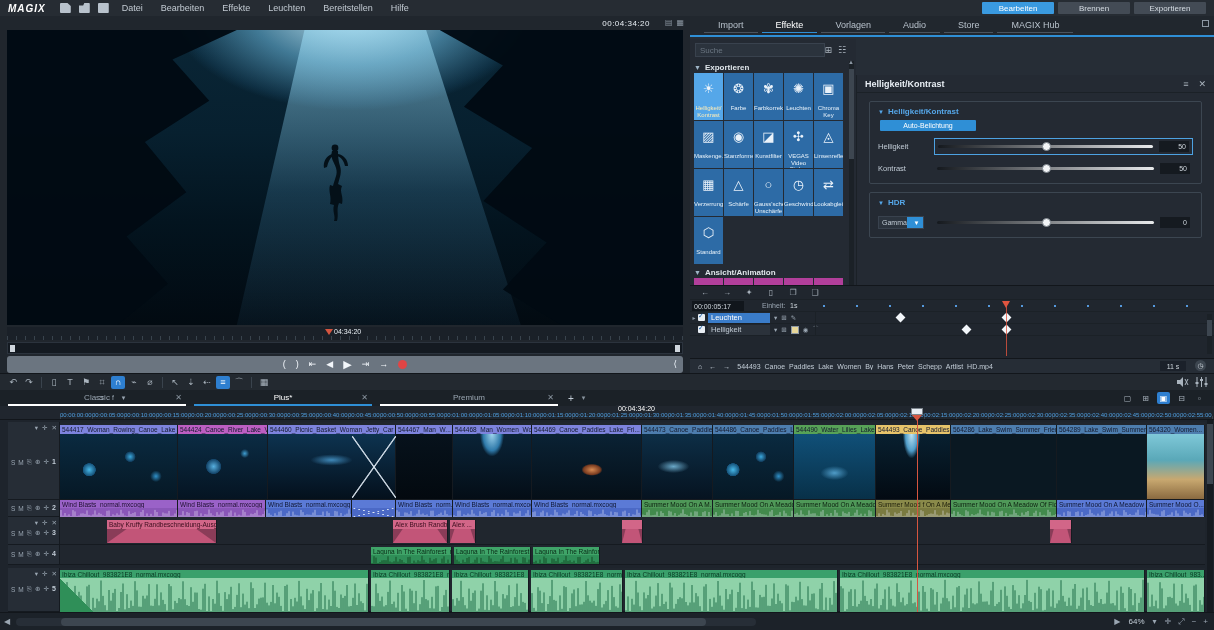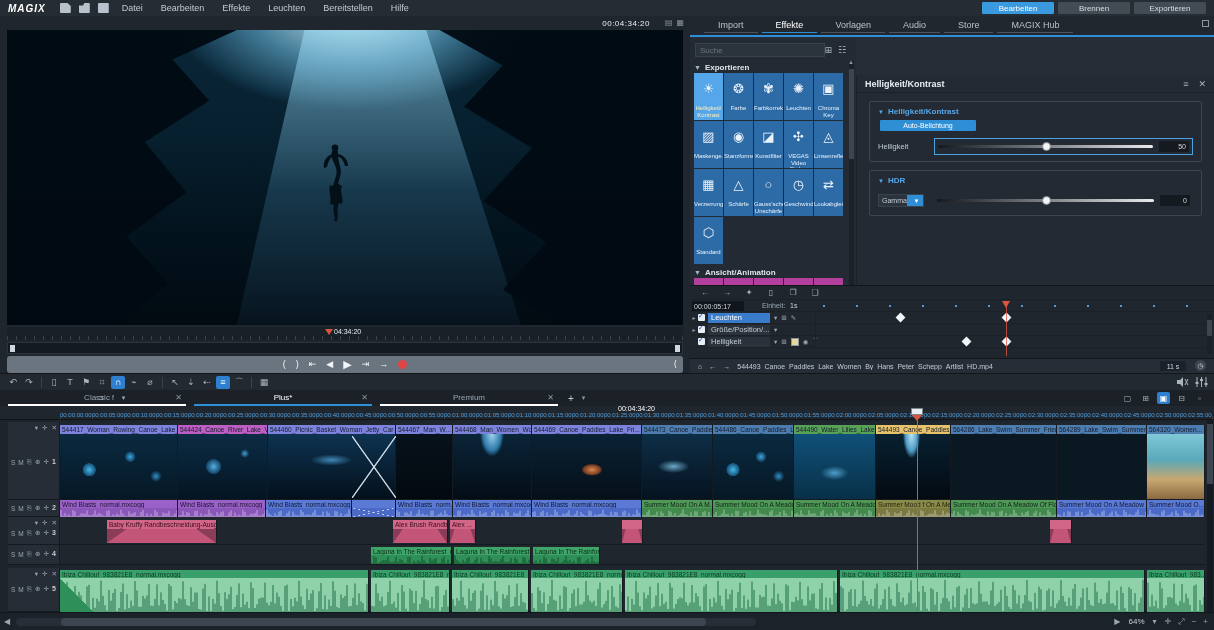--- a/index.html
+++ b/index.html
@@ -426,20 +426,29 @@
             <button class="auto-btn">Auto-Belichtung</button>
             <div class="sl-row">
               <div class="sl-label">Helligkeit</div>
               <div class="sl-wrap focused">
                 <div class="sl-track grad">
                   <div class="sl-handle" style="left: 50%;"></div>
                 </div>
                 <div class="sl-val">50</div>
               </div>
             </div>
+            <div class="sl-row">
+              <div class="sl-label">Kontrast</div>
+              <div class="sl-wrap">
+                <div class="sl-track grad">
+                  <div class="sl-handle" style="left: 50%;"></div>
+                </div>
+                <div class="sl-val">50</div>
+              </div>
+            </div>
           </div>
           <div class="insp-group">
             <div class="g-title">
               <span style="font-size: 6px;">▼</span>
               <span>HDR</span>
             </div>
             <div class="sl-row">
               <div class="dd">
                 <span>Gamma</span>
                 <span class="db">▼</span>
@@ -489,27 +498,20 @@
             <div class="kf-exp">▸</div>
             <div class="kf-chk"></div>
             <div class="kf-name">Leuchten</div>
             <div class="kf-ctrl">▾</div>
             <div class="kf-ctrl">⊞</div>
             <div class="kf-ctrl">✎</div>
             <div class="kf-lane">
               <div class="kf-key" style="left: 22%;"></div>
               <div class="kf-key" style="left: 49.5%;"></div>
             </div>
-          </div>
-          <div class="kf-row">
-            <div class="kf-exp">▸</div>
-            <div class="kf-chk"></div>
-            <div class="kf-name">Größe/Position/...</div>
-            <div class="kf-ctrl">▾</div>
-            <div class="kf-lane"></div>
           </div>
           <div class="kf-row">
             <div class="kf-exp"></div>
             <div class="kf-chk"></div>
             <div class="kf-name">Helligkeit</div>
             <div class="kf-ctrl">▾</div>
             <div class="kf-ctrl">⊞</div>
             <div class="kf-ctrl swatch"></div>
             <div class="kf-ctrl">◉</div>
             <div class="kf-ctrl">⌒</div>

